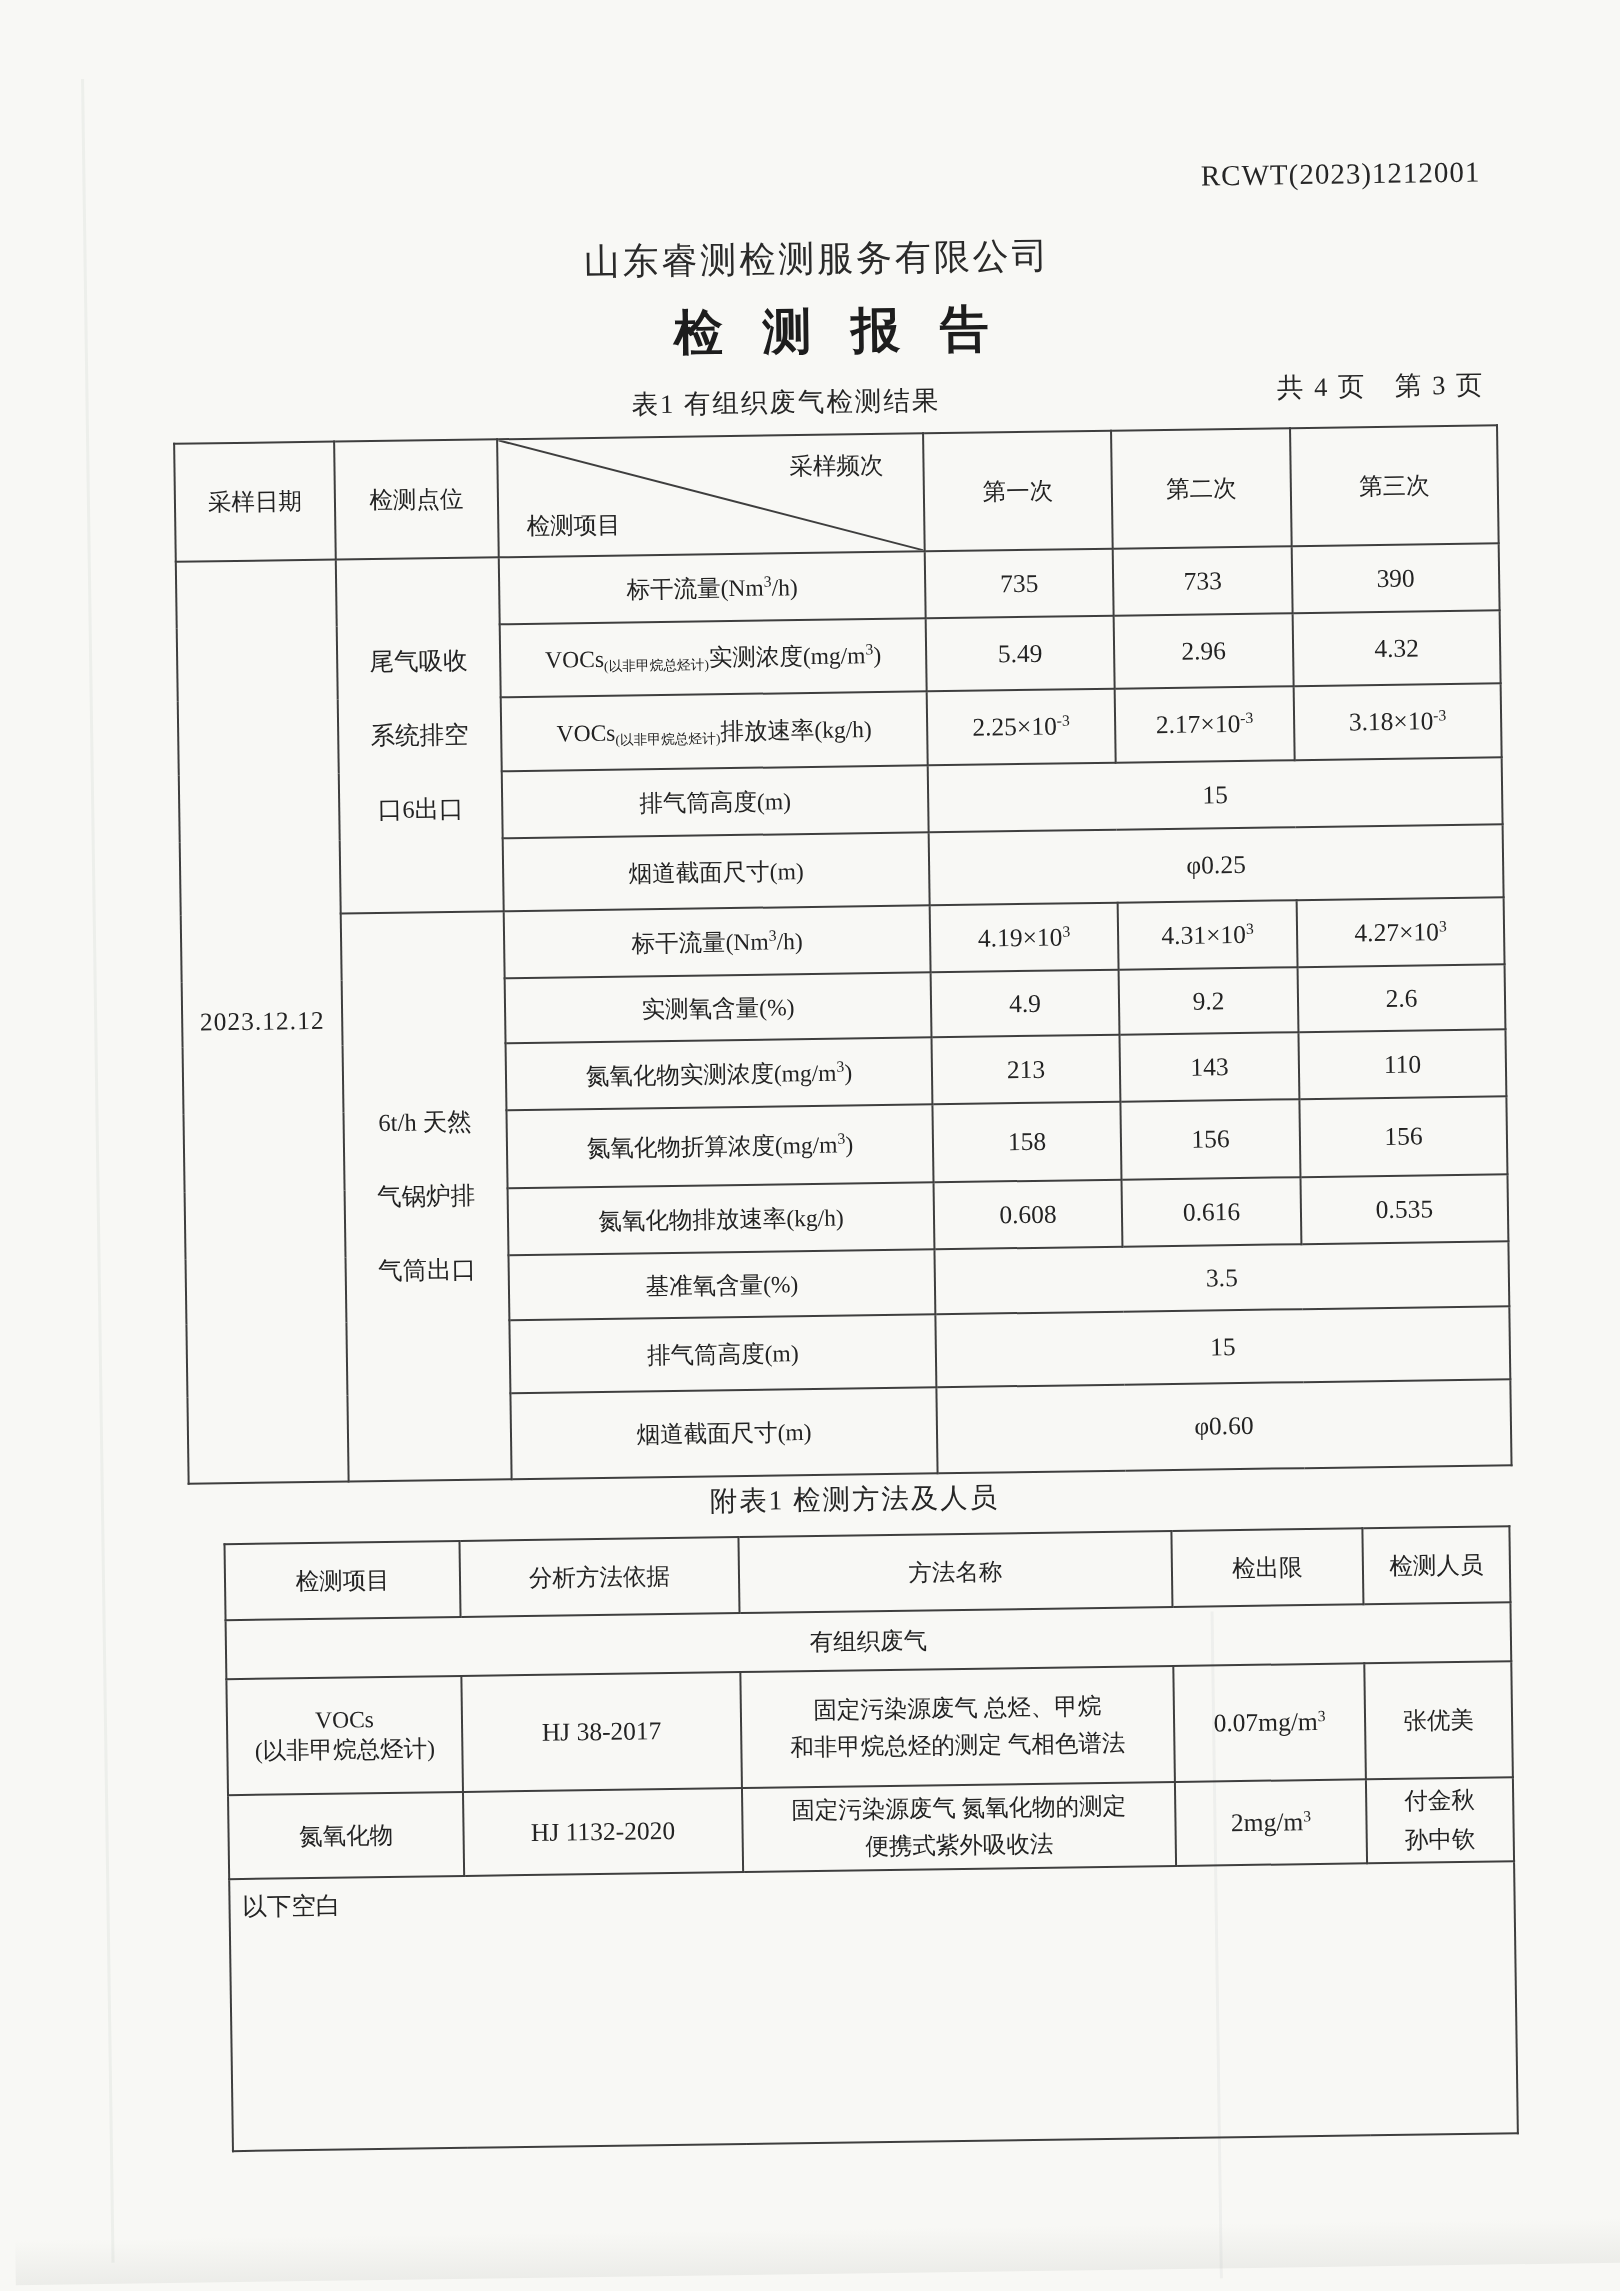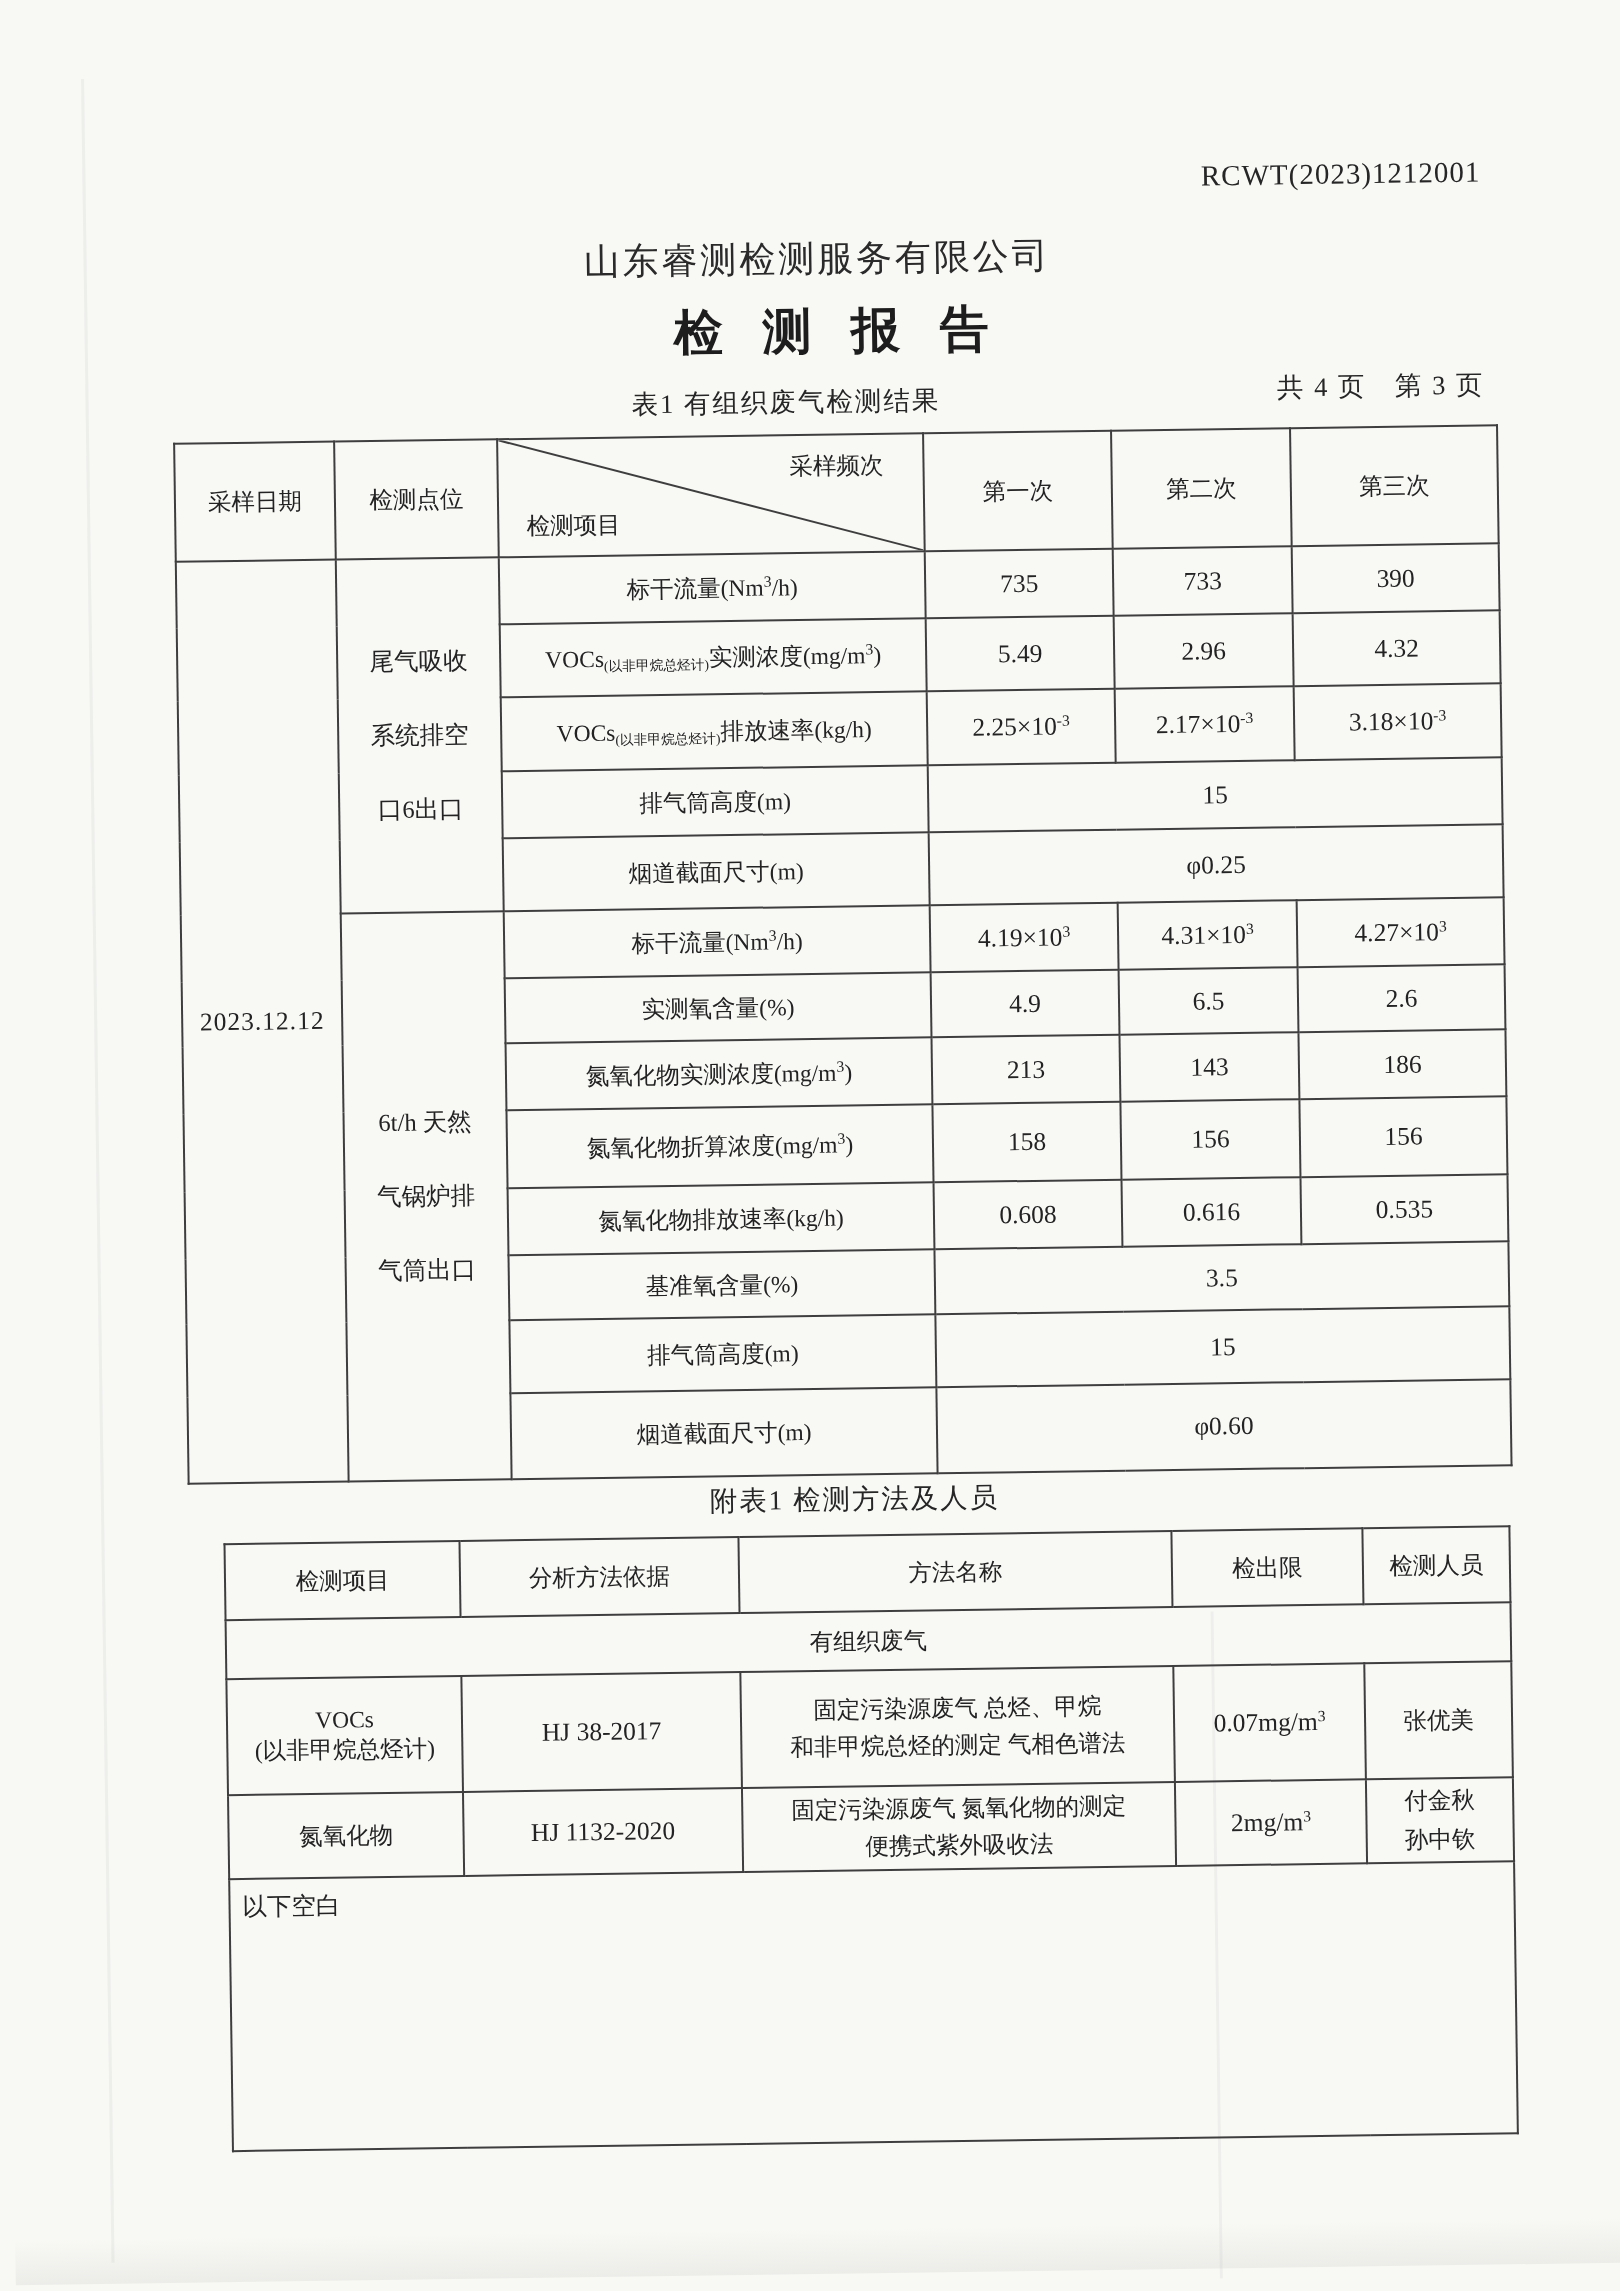--- a/index.html
+++ b/index.html
@@ -153,28 +153,28 @@
 气锅炉排
 气筒出口</td>
         <td class="lbl"><span>标干流量(Nm</span><sub class="qual"></sub><span></span><sup>3</sup><span>/h)</span></td>
         <td class="val"><span>4.19×10</span><sup>3</sup></td>
         <td class="val"><span>4.31×10</span><sup>3</sup></td>
         <td class="val"><span>4.27×10</span><sup>3</sup></td>
       </tr>
       <tr style="height:65px">
         <td class="lbl"><span>实测氧含量(%)</span></td>
         <td class="val"><span>4.9</span></td>
-        <td class="val"><span>6.5</span></td>
+        <td class="val"><span>9.2</span></td>
         <td class="val"><span>2.6</span></td>
       </tr>
       <tr style="height:67px">
         <td class="lbl"><span>氮氧化物实测浓度(mg/m</span><sup>3</sup><span>)</span></td>
         <td class="val"><span>213</span></td>
         <td class="val"><span>143</span></td>
-        <td class="val"><span>186</span></td>
+        <td class="val"><span>110</span></td>
       </tr>
       <tr style="height:78px">
         <td class="lbl"><span>氮氧化物折算浓度(mg/m</span><sup>3</sup><span>)</span></td>
         <td class="val"><span>158</span></td>
         <td class="val"><span>156</span></td>
         <td class="val"><span>156</span></td>
       </tr>
       <tr style="height:67px">
         <td class="lbl"><span>氮氧化物排放速率(kg/h)</span></td>
         <td class="val"><span>0.608</span></td>

